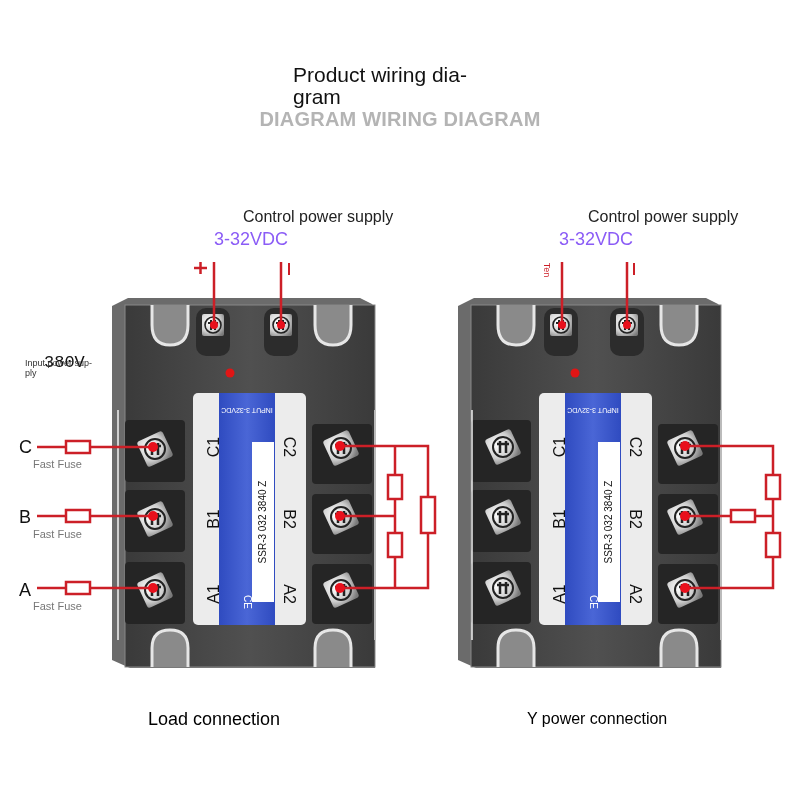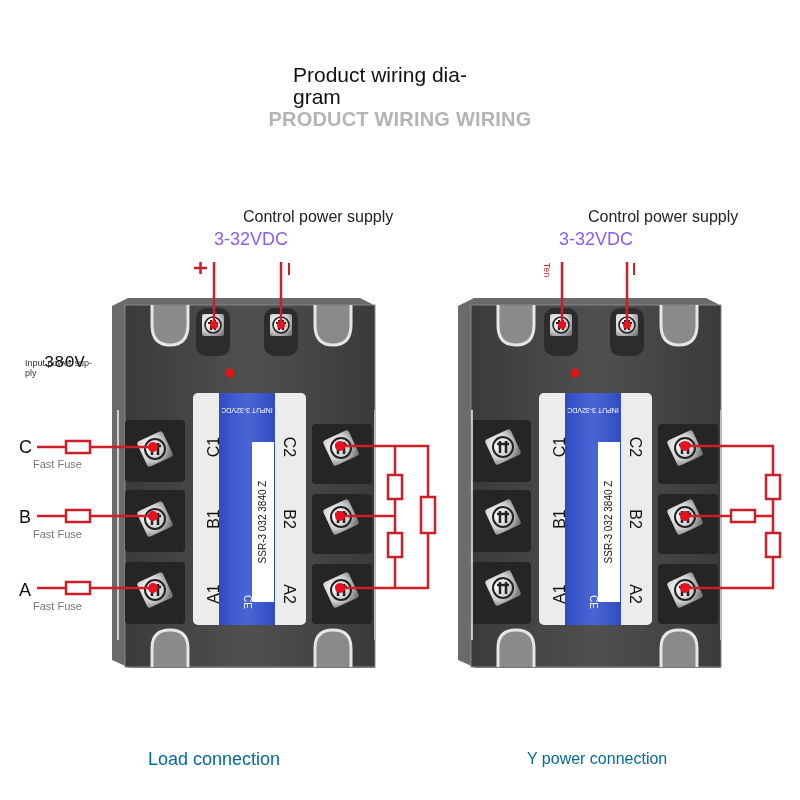--- a/index.html
+++ b/index.html
@@ -2,33 +2,33 @@
 <html><head>
 <meta charset="utf-8">
 <style>
   html, body { margin:0; padding:0; background:#ffffff; }
   body { width:800px; height:800px; position:relative; overflow:hidden; font-family:"Liberation Sans", sans-serif; }
   .abs { position:absolute; }
   .title { left:293px; top:46px; font-size:21px; line-height:22px; color:#111; width:220px;margin-top:18px; }
   .subtitle { left:0; width:800px; top:108px; text-align:center; font-size:20px; font-weight:bold; color:#b4b4b4; letter-spacing:0.2px; }
   .ctl-label { font-size:16px; color:#222;margin-left:32px; }
   .volt { font-size:18px; color:#8b5cf6; }
-  .caption { font-size:18px; color:#0369a1;margin-top:40px; }
+  .caption { font-size:18px; color:#000000; }
   .in380 { left:44px; top:353px; font-size:17px; color:#111;font-family:Liberation Mono, monospace; }
   .insup { left:25px; top:358px; font-size:9px; line-height:10px; color:#333; width:90px; }
   .phase { font-size:18px; color:#111; }
   .fuse-lbl { font-size:11px; color:#777; }
   svg { position:absolute; left:0; top:0; }
 </style>
 </head>
 <body>
 
 <div class="abs title" style="white-space:pre-line">Product wiring dia-
 gram</div>
-<div class="abs subtitle">PRODUCT WIRING WIRING</div>
+<div class="abs subtitle">DIAGRAM WIRING DIAGRAM</div>
 
 <div class="abs ctl-label" style="left:211px;top:208px">Control power supply</div>
 <div class="abs volt" style="left:214px;top:229px">3-32VDC</div>
 <div class="abs in380">380V</div>
 <div class="abs insup" style="white-space:pre-line">Input power sup-
 ply</div>
 
 <div class="abs phase" style="left:19px;top:437px">C</div>
 <div class="abs fuse-lbl" style="left:33px;top:458px">Fast Fuse</div>
 <div class="abs phase" style="left:19px;top:507px">B</div>

